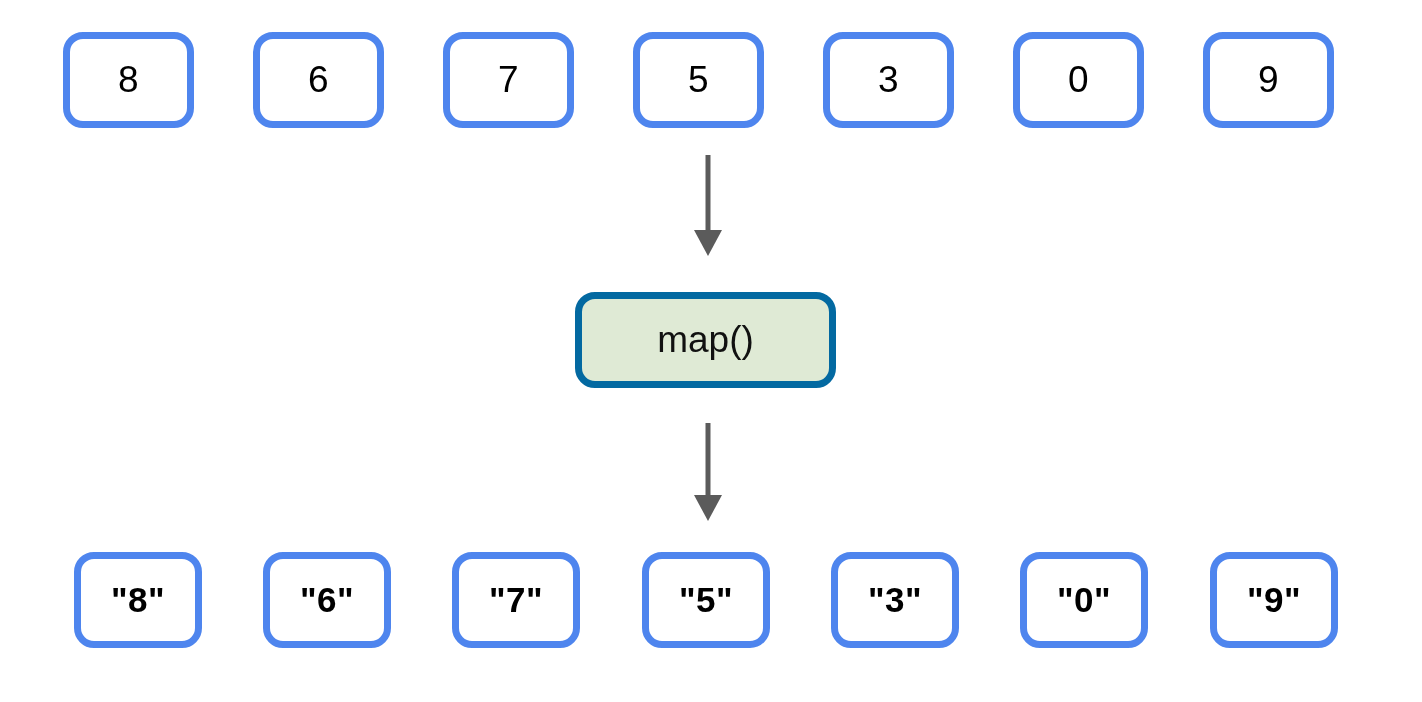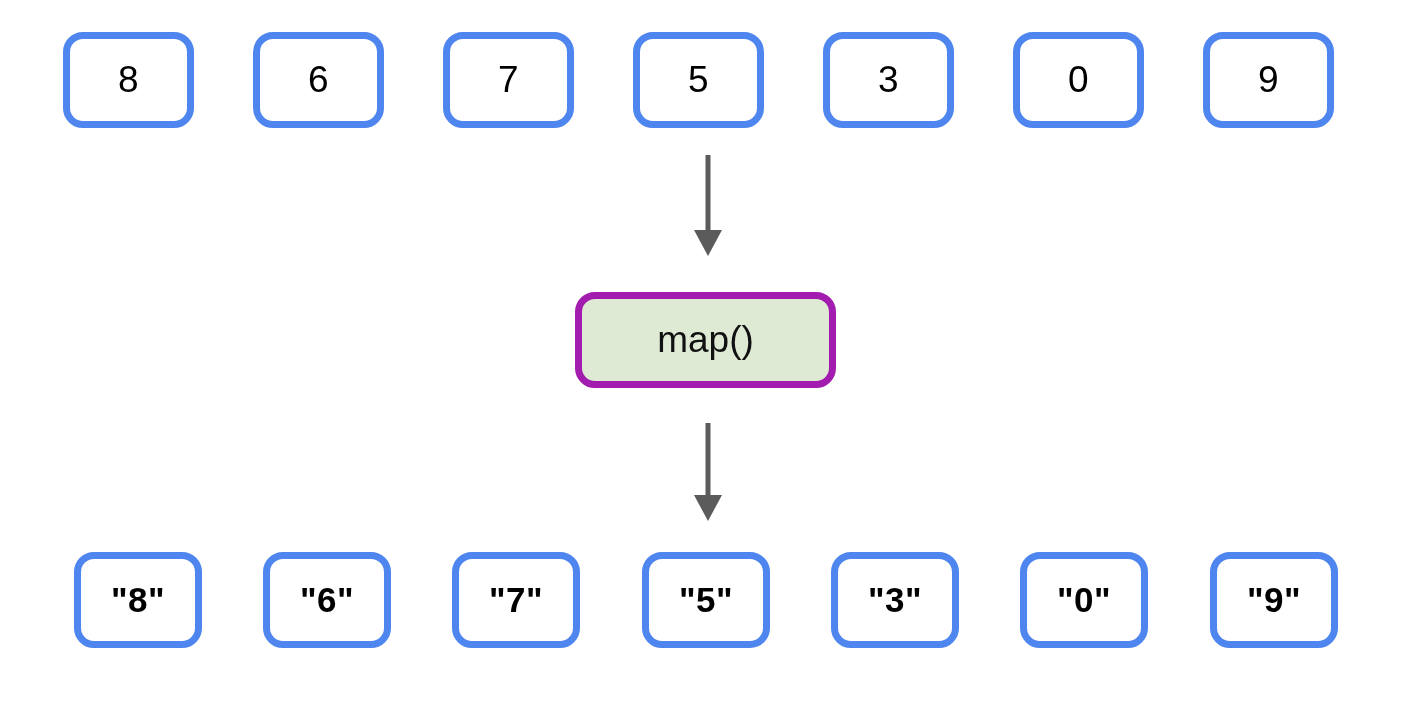--- a/index.html
+++ b/index.html
@@ -53,21 +53,21 @@
 
   
   .op-node {
     position: absolute;
     box-sizing: border-box;
     left: 575px;
     top: 292px;
     width: 261px;
     height: 96px;
     background: #dfead5;
-    border: 7px solid #a21caf;
+    border: 7px solid #0369a1;
     border-radius: 20px;
     display: flex;
     align-items: center;
     justify-content: center;
     font-size: 37px;
     color: #111111;
   }
 
   
   .arrow-svg {

